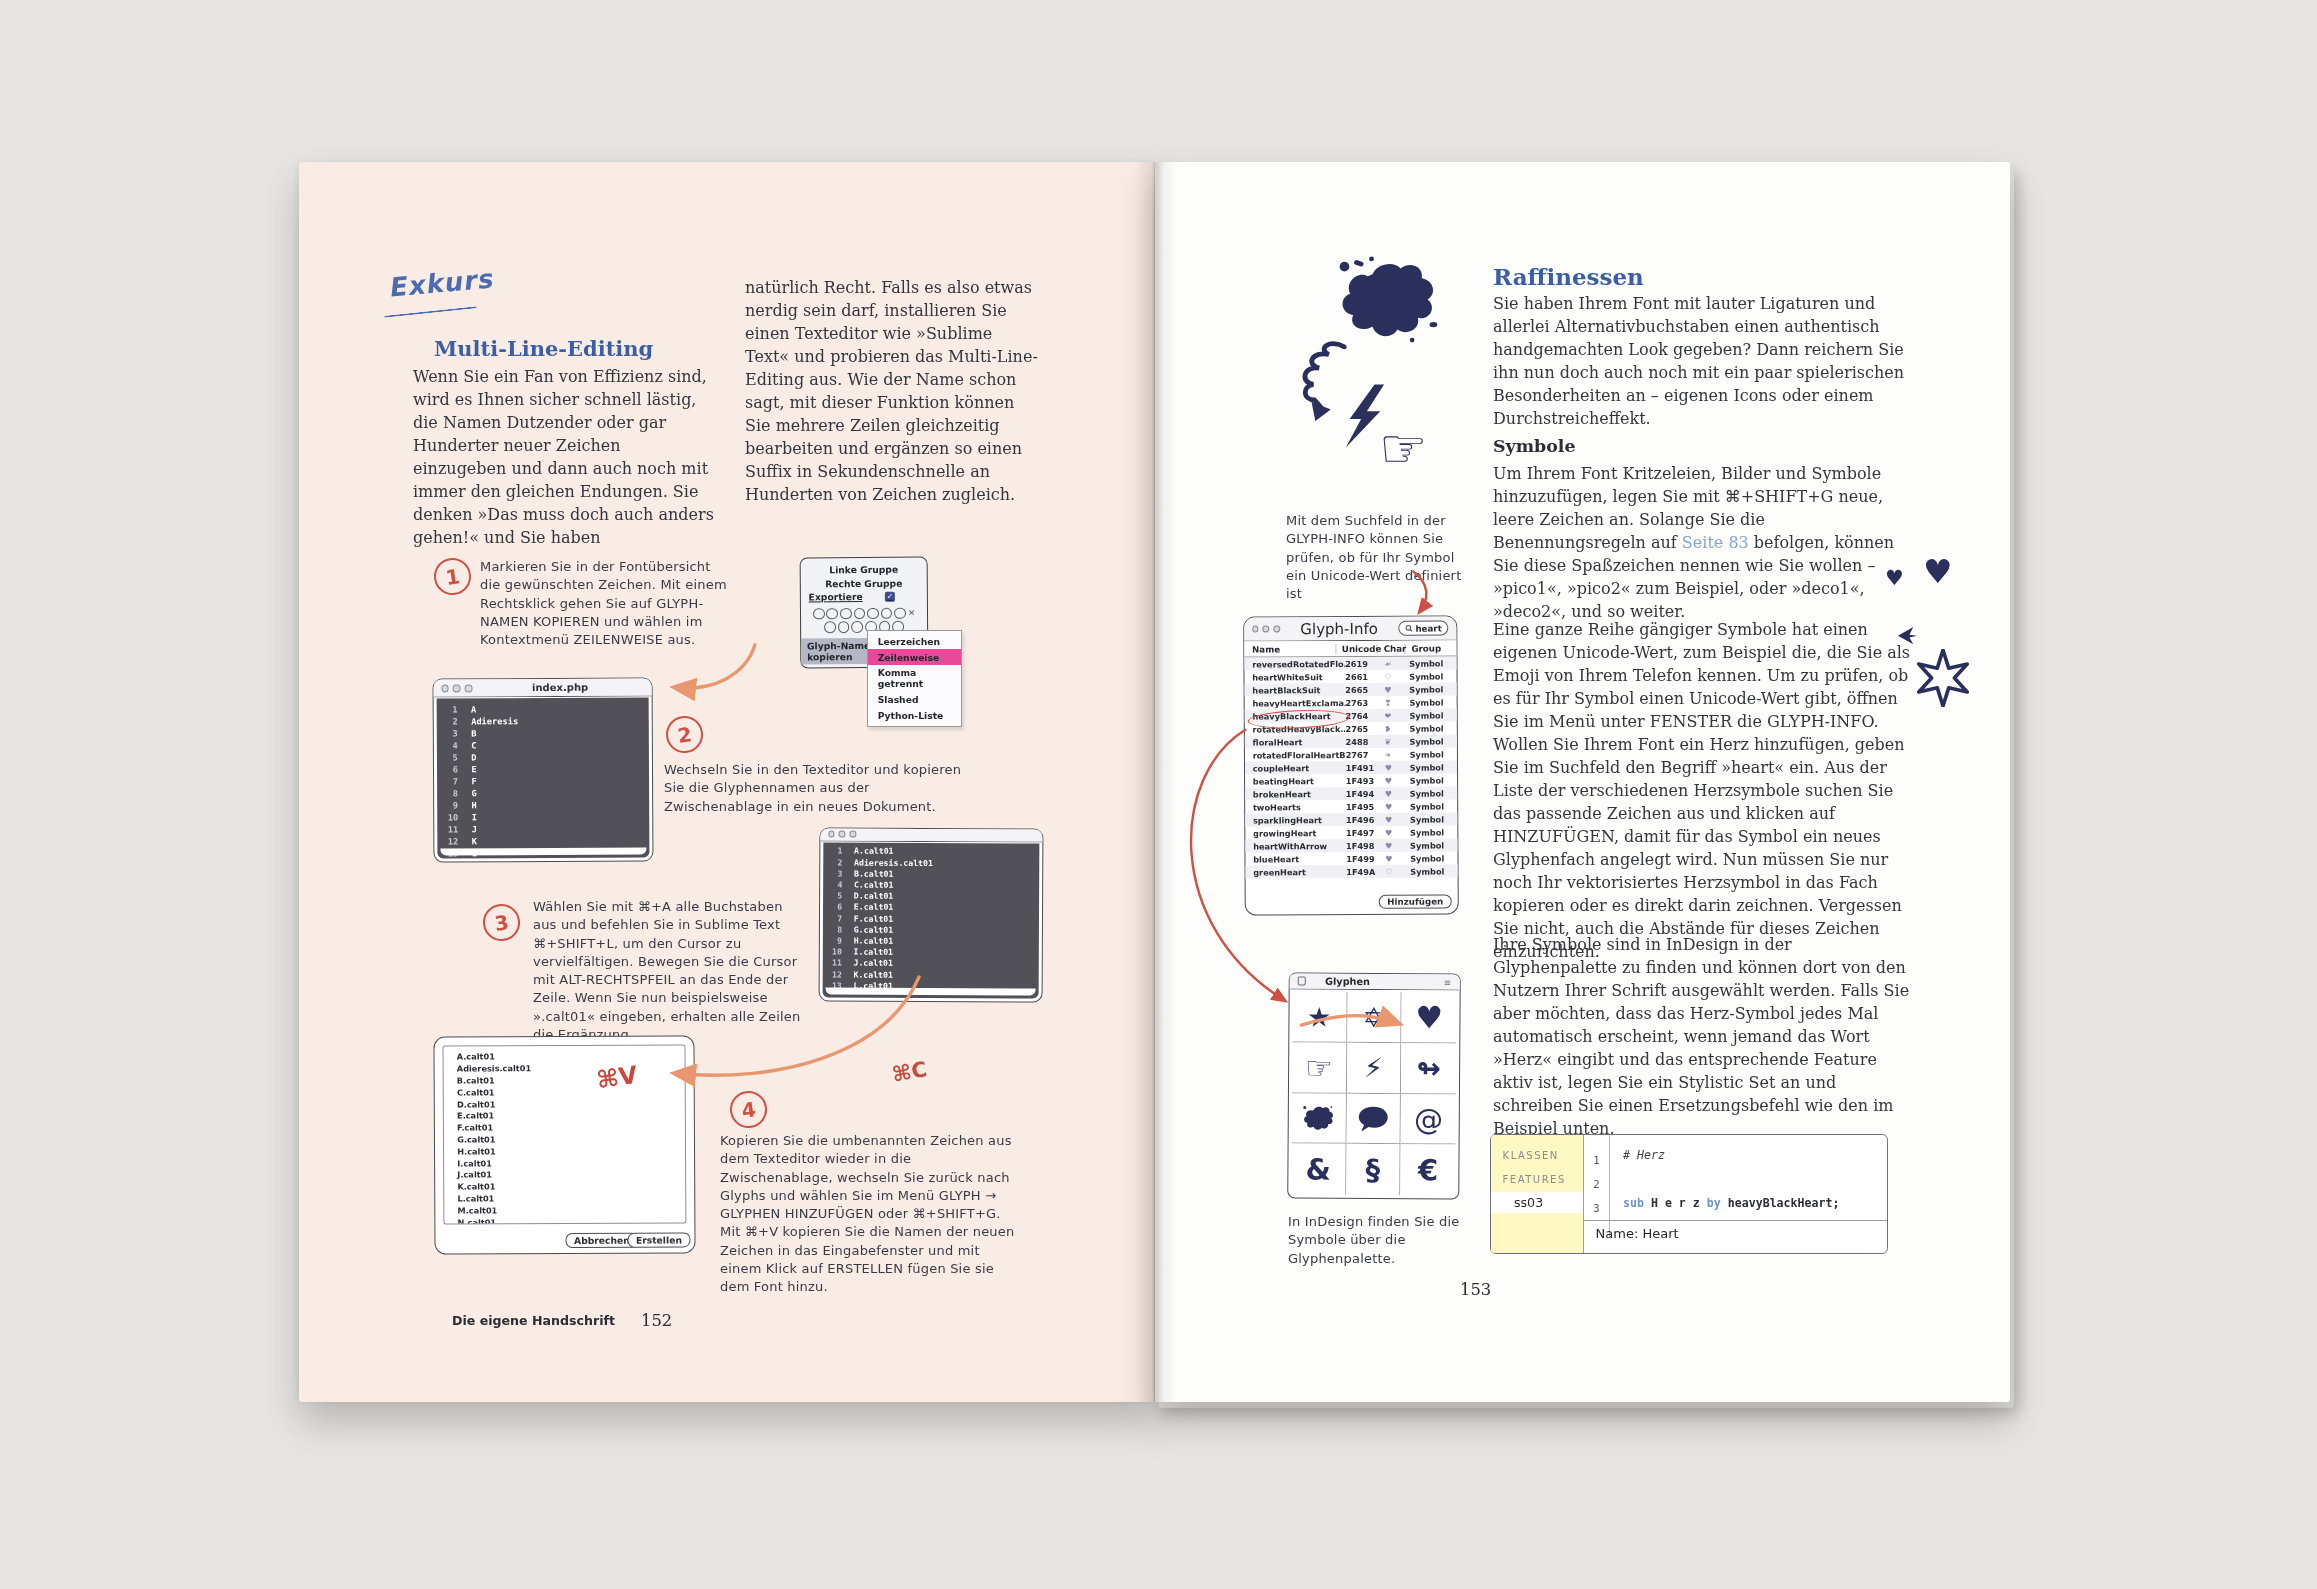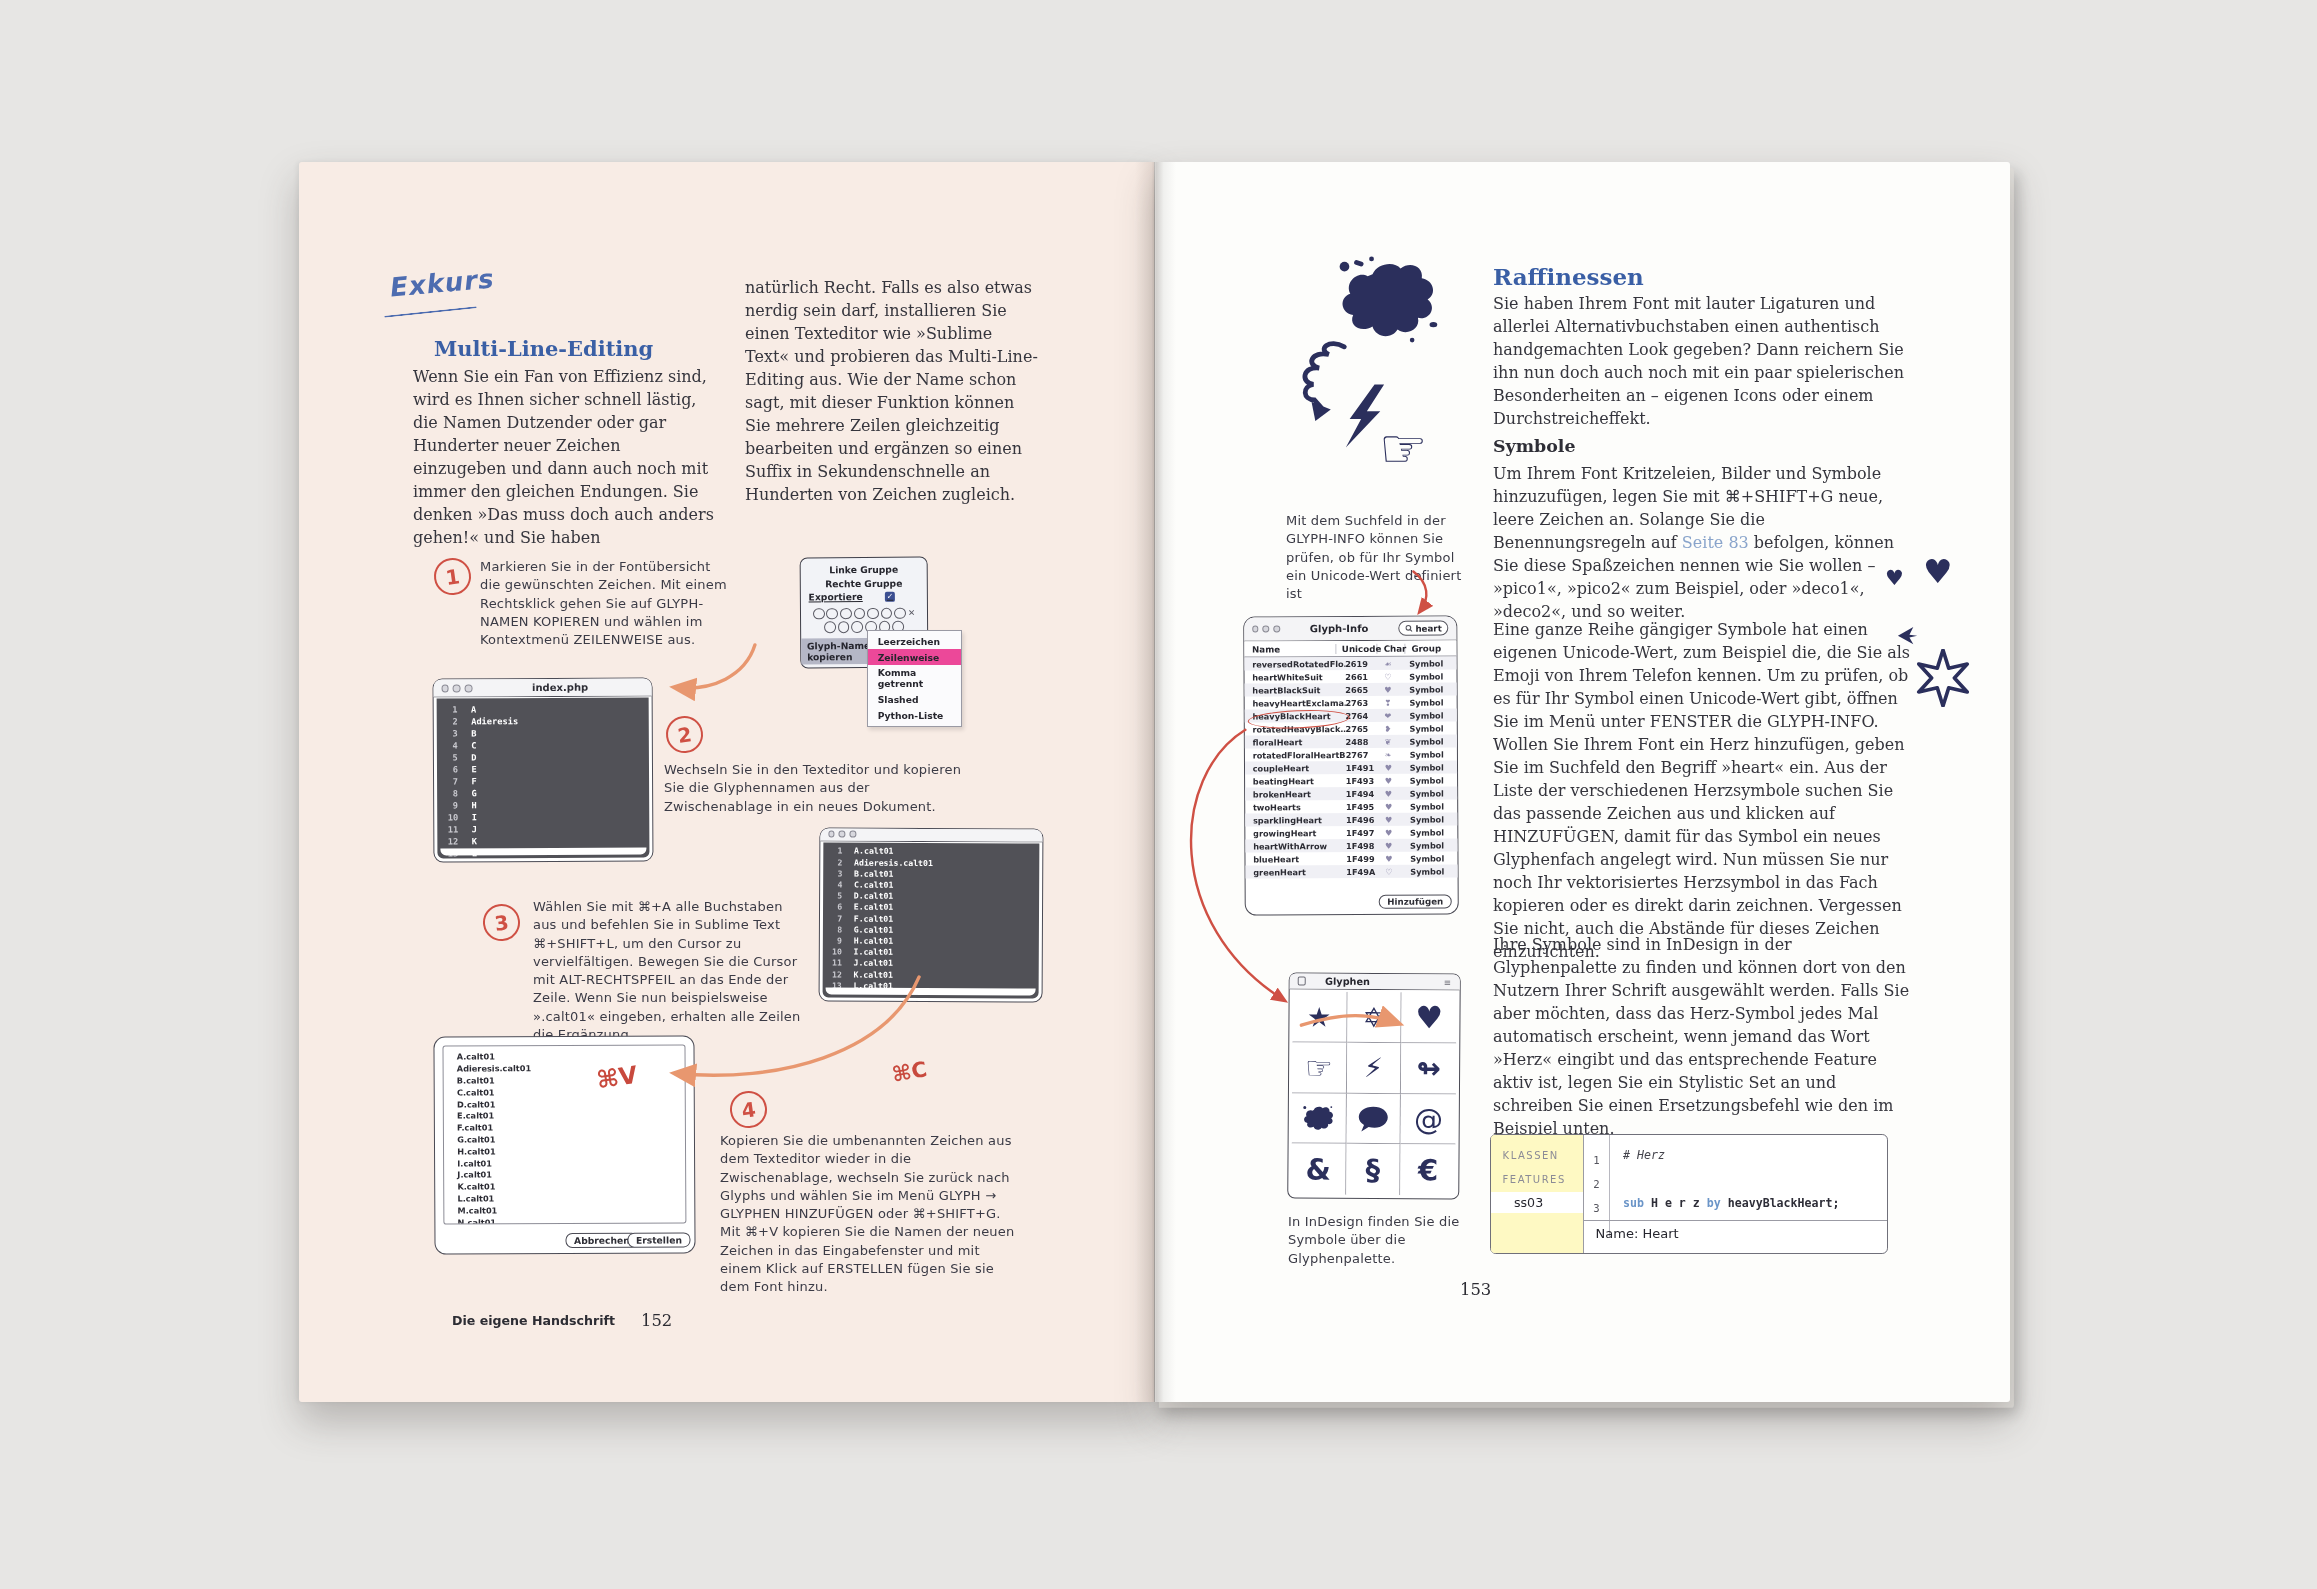--- a/index.html
+++ b/index.html
@@ -282,21 +282,21 @@
   <polygon fill="none" stroke="#2b2f5c" stroke-width="3.5" stroke-linejoin="round" points="28,1 22.5,18.5 4.6,14.5 17,28 4.6,41.5 22.5,37.5 28,55 33.5,37.5 51.4,41.5 39,28 51.4,14.5 33.5,18.5"></polygon>
 </svg>
 
 <div class="abs steps" style="left:1286px;top:512px;width:193px;">Mit dem Suchfeld in der GLYPH-INFO können Sie prüfen, ob für Ihr Symbol ein Unicode-Wert definiert ist</div>
 
 <div class="win" style="left:1244px;top:616px;width:212px;height:297px;border-radius:11.6px;transform:rotate(-.3deg);">
   <div class="titlebar" style="height:23px;border-radius:9.7px 9.7px 0 0;">
     <span class="dot" style="width:4.8px;height:4.8px;"></span>
     <span class="dot" style="width:4.8px;height:4.8px;"></span>
     <span class="dot" style="width:4.8px;height:4.8px;"></span>
-    <span style="flex:1;text-align:center;font-size:10px;font-weight:bold;color:#26262e;">Glyph-Info</span>
+    <span style="flex:1;text-align:center;font-size:15px;font-weight:normal;color:#26262e;">Glyph-Info</span>
     <span class="searchpill">
       <svg width="7.7" height="7.7" viewBox="0 0 8 8">
           <circle cx="3.2" cy="3.2" r="2.4" fill="none" stroke="#55555e" stroke-width="1.2"></circle>
           <line x1="5" y1="5" x2="7.4" y2="7.4" stroke="#55555e" stroke-width="1.2"></line>
         </svg>
       <span>heart</span>
     </span>
   </div>
   <div class="gi-head">
     <span class="gi-name">Name</span>

